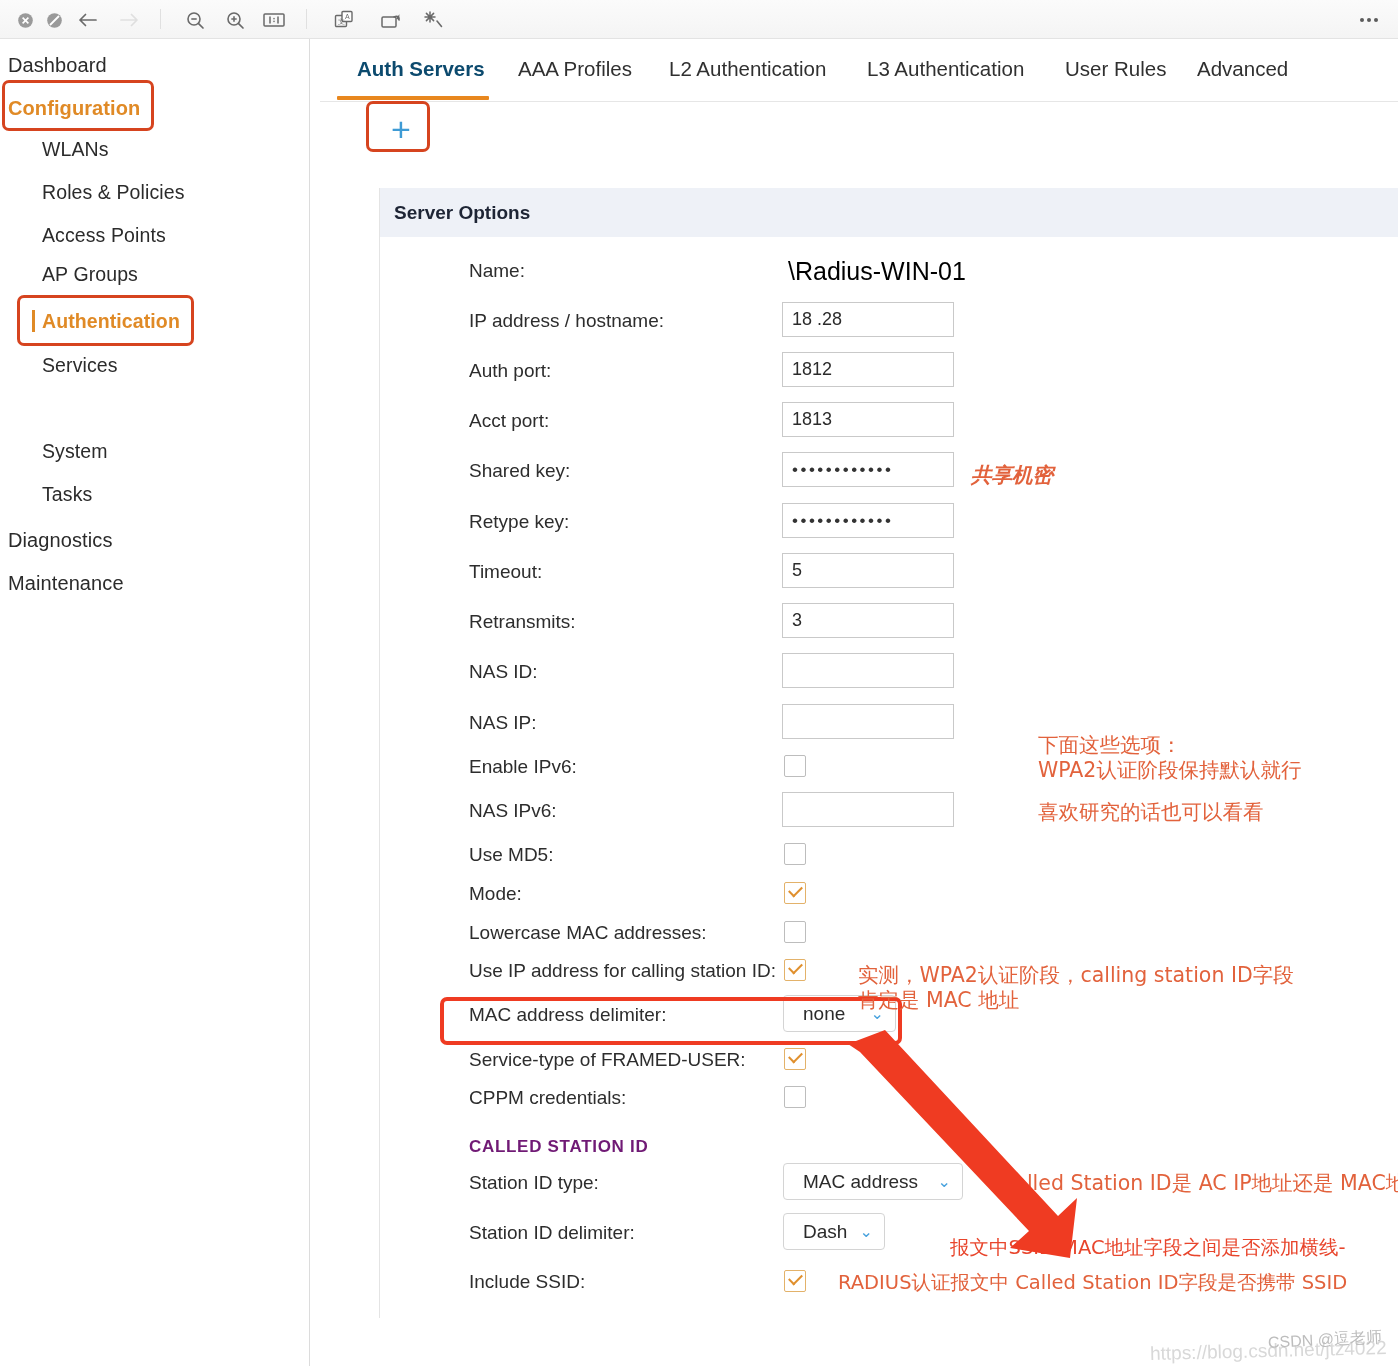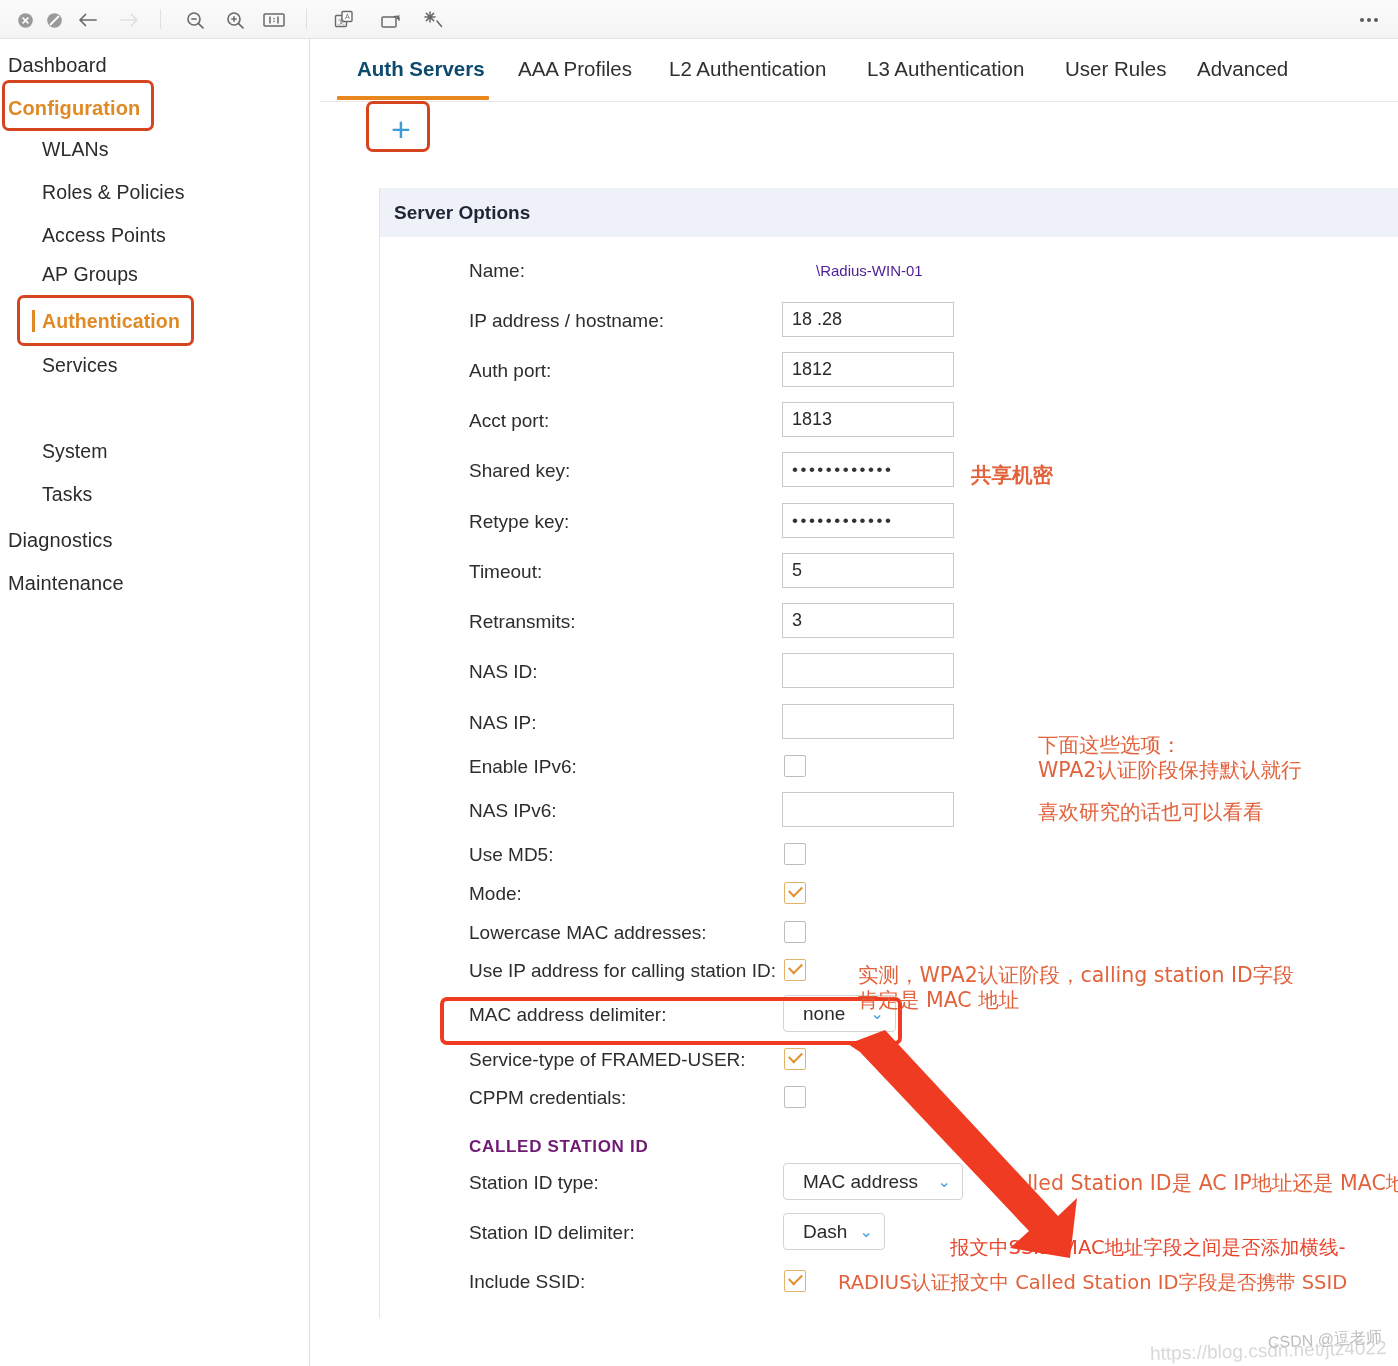--- a/index.html
+++ b/index.html
@@ -87,21 +87,21 @@
   .panel-header span { margin-left:14px; font-size:19px; font-weight:700; color:#1e2535; }
 
   .form { position:absolute; left:0; top:49px; width:1019px; }
 
   .row { position:absolute; left:0; height:32px; width:1019px; }
   .lbl {
     position:absolute; left:89px; top:0; font-size:19px; color:#2d2d2d;
     line-height:32px; white-space:nowrap;
   }
   .ro-val {
-    position:absolute; left:436px; top:0; font-size:15px; color:#4c1d95;
+    position:absolute; left:408px; top:0; font-size:25px; color:#000000;
     line-height:32px; white-space:nowrap;
   }
   .tf {
     position:absolute; left:402px; top:-3px; width:172px; height:35px;
     border:1px solid #c9c9c9; background:#fff;
     font-size:18px; color:#2b2b2b; padding:0 9px; line-height:33px;
     white-space:nowrap; overflow:hidden;
   }
   .tf.dots { letter-spacing:2.5px; font-size:17px; color:#333; }
   .cb {
@@ -421,21 +421,21 @@
         </div>
 
       </div>
     </div>
   </div>
 
   <div class="redbox" style="left:366px; top:101px; width:64px; height:51px;"></div>
 
   <div class="redbox" style="left:440px; top:997px; width:462px; height:48px; border-width:4px; border-color:#ef3b22;"></div>
 
-  <div class="anno" style="left:971px; top:463px; font-weight:600;">共享机密</div>
+  <div class="anno" style="left:971px; top:463px; font-weight:600;font-style:italic;">共享机密</div>
 
   <div class="anno" style="left:1038px; top:733px;">下面这些选项：</div>
   <div class="anno" style="left:1038px; top:758px;">WPA2认证阶段保持默认就行</div>
   <div class="anno" style="left:1038px; top:783px;margin-top:17px;">喜欢研究的话也可以看看</div>
 
   <div class="anno" style="left:858px; top:963px;">实测，WPA2认证阶段，calling station ID字段</div>
   <div class="anno" style="left:858px; top:988px;">肯定是 MAC 地址</div>
 
   <div class="anno" style="left:1000px; top:1171px; overflow:hidden; width:398px;">Called Station ID是 AC IP地址还是 MAC地址</div>
   <div class="anno strong small" style="left:950px; top:1236px;">报文中SSID-MAC地址字段之间是否添加横线-</div>

